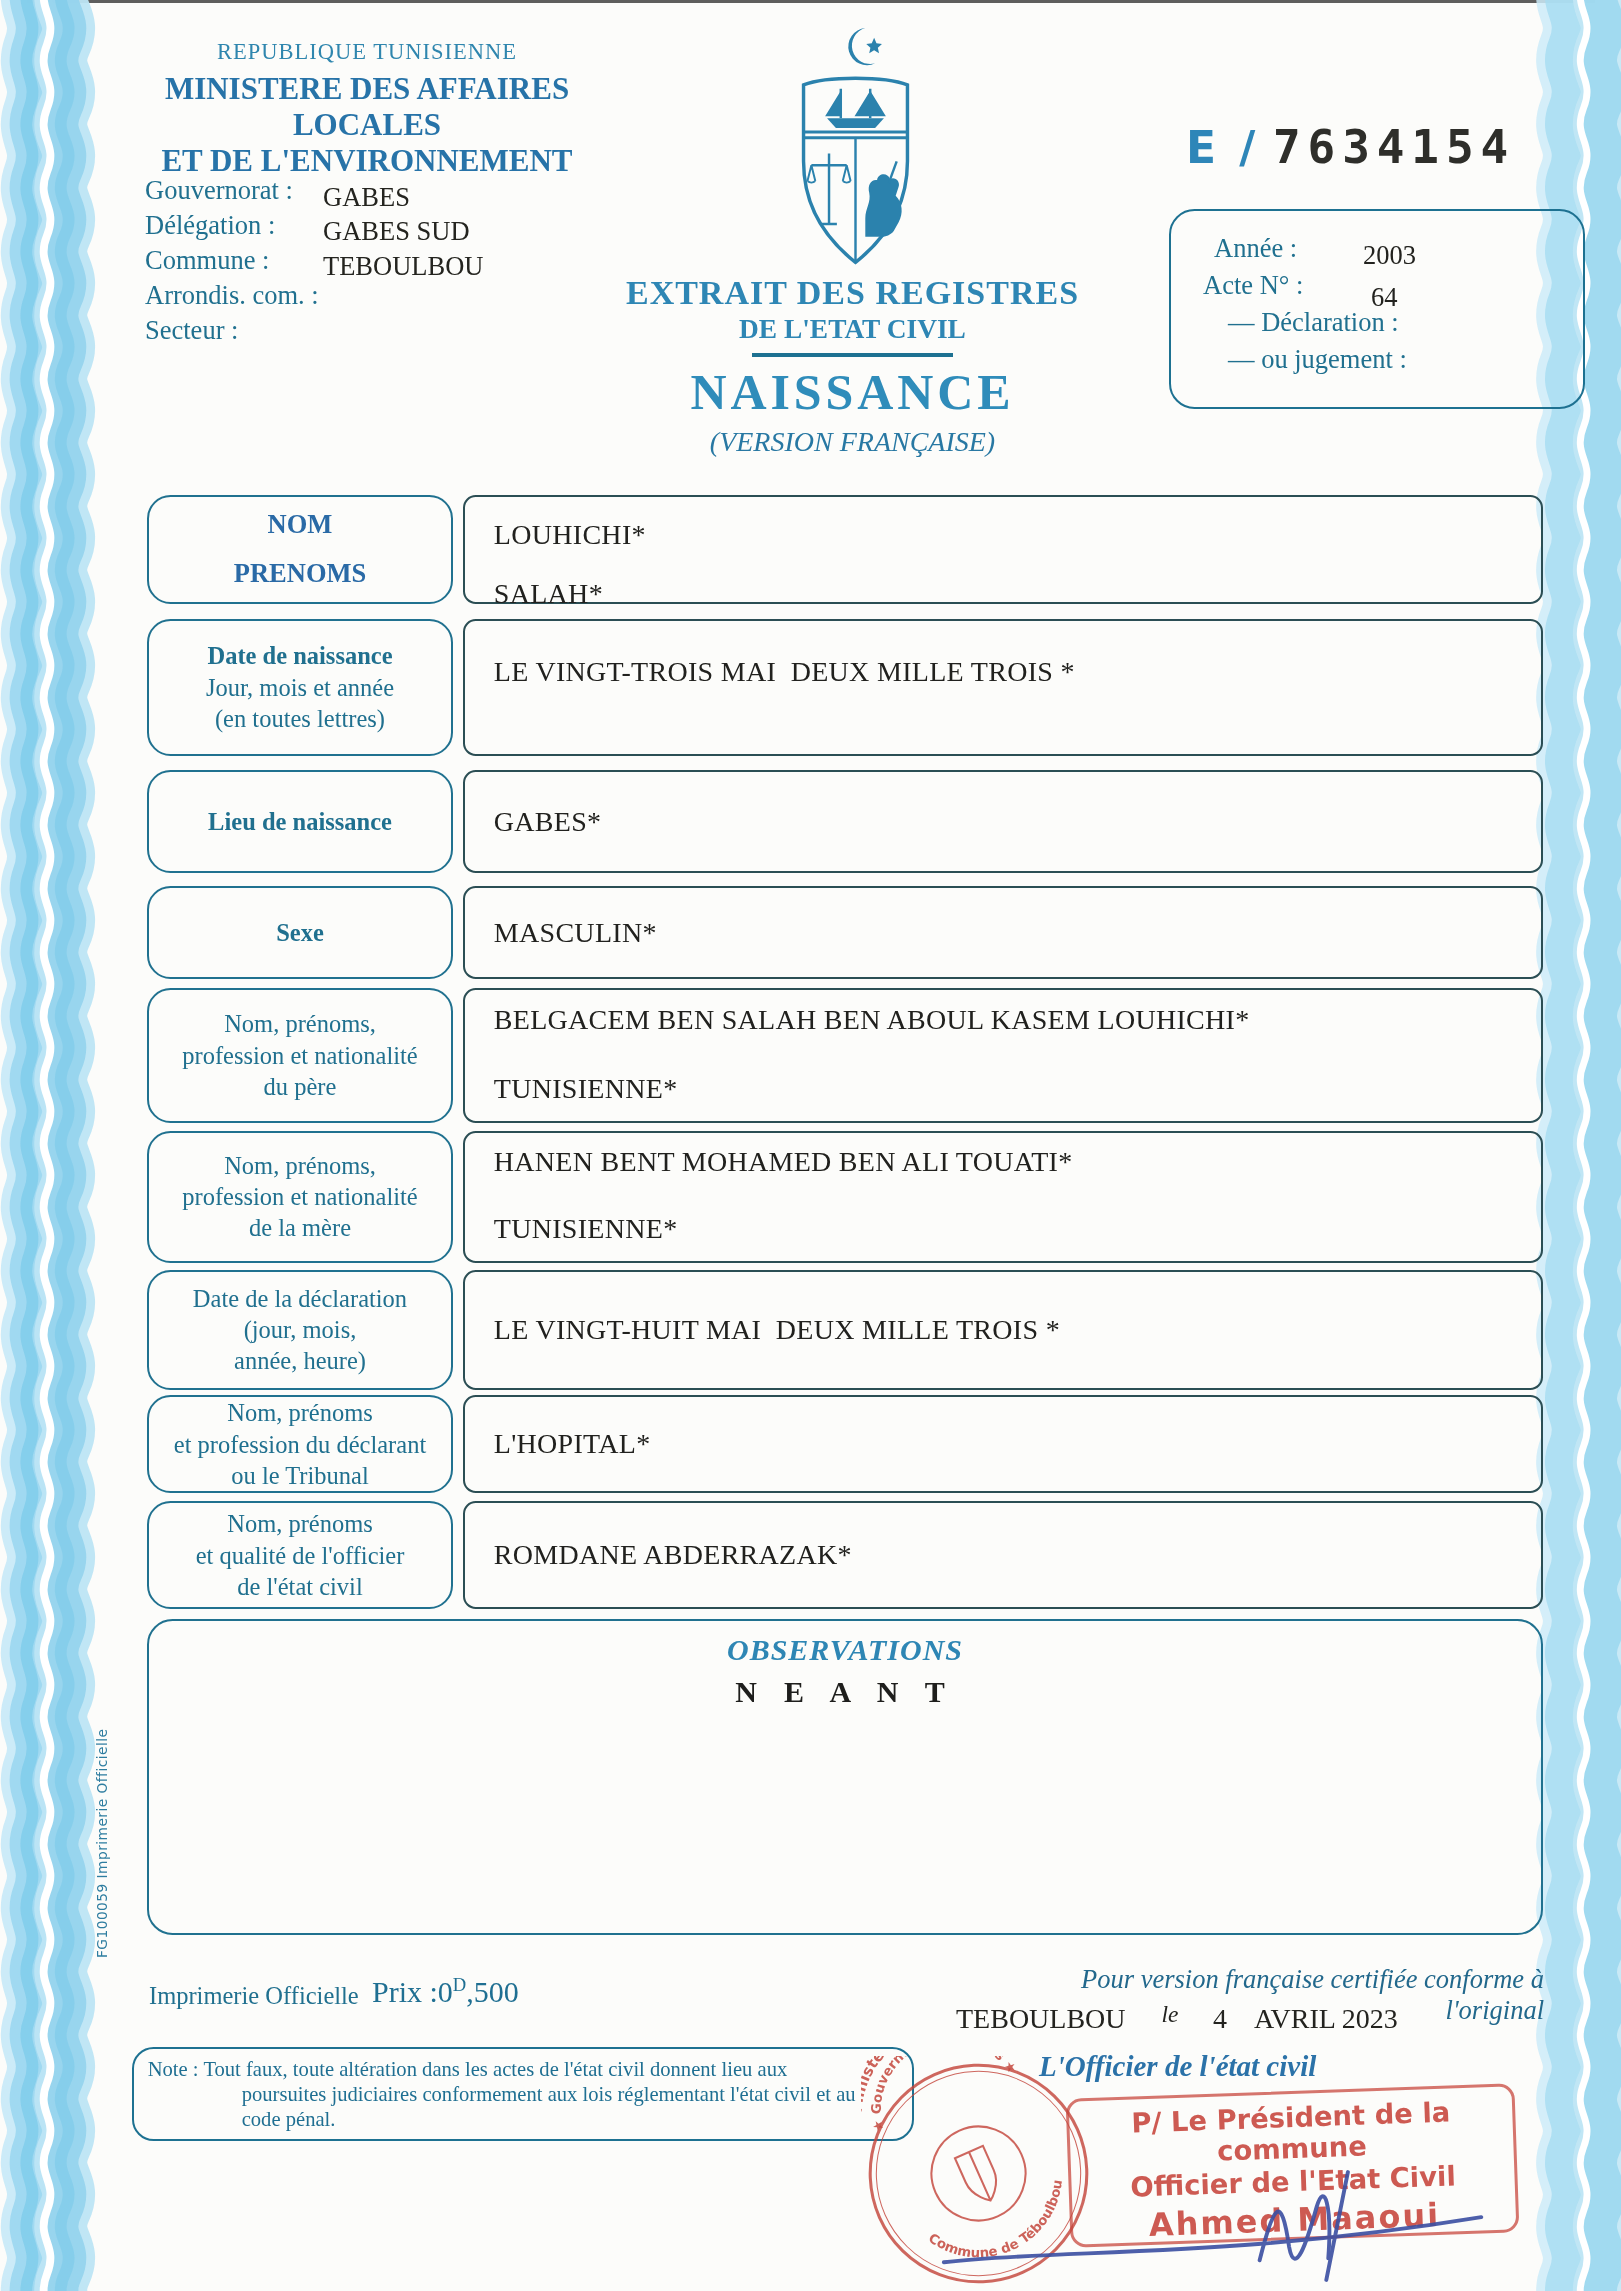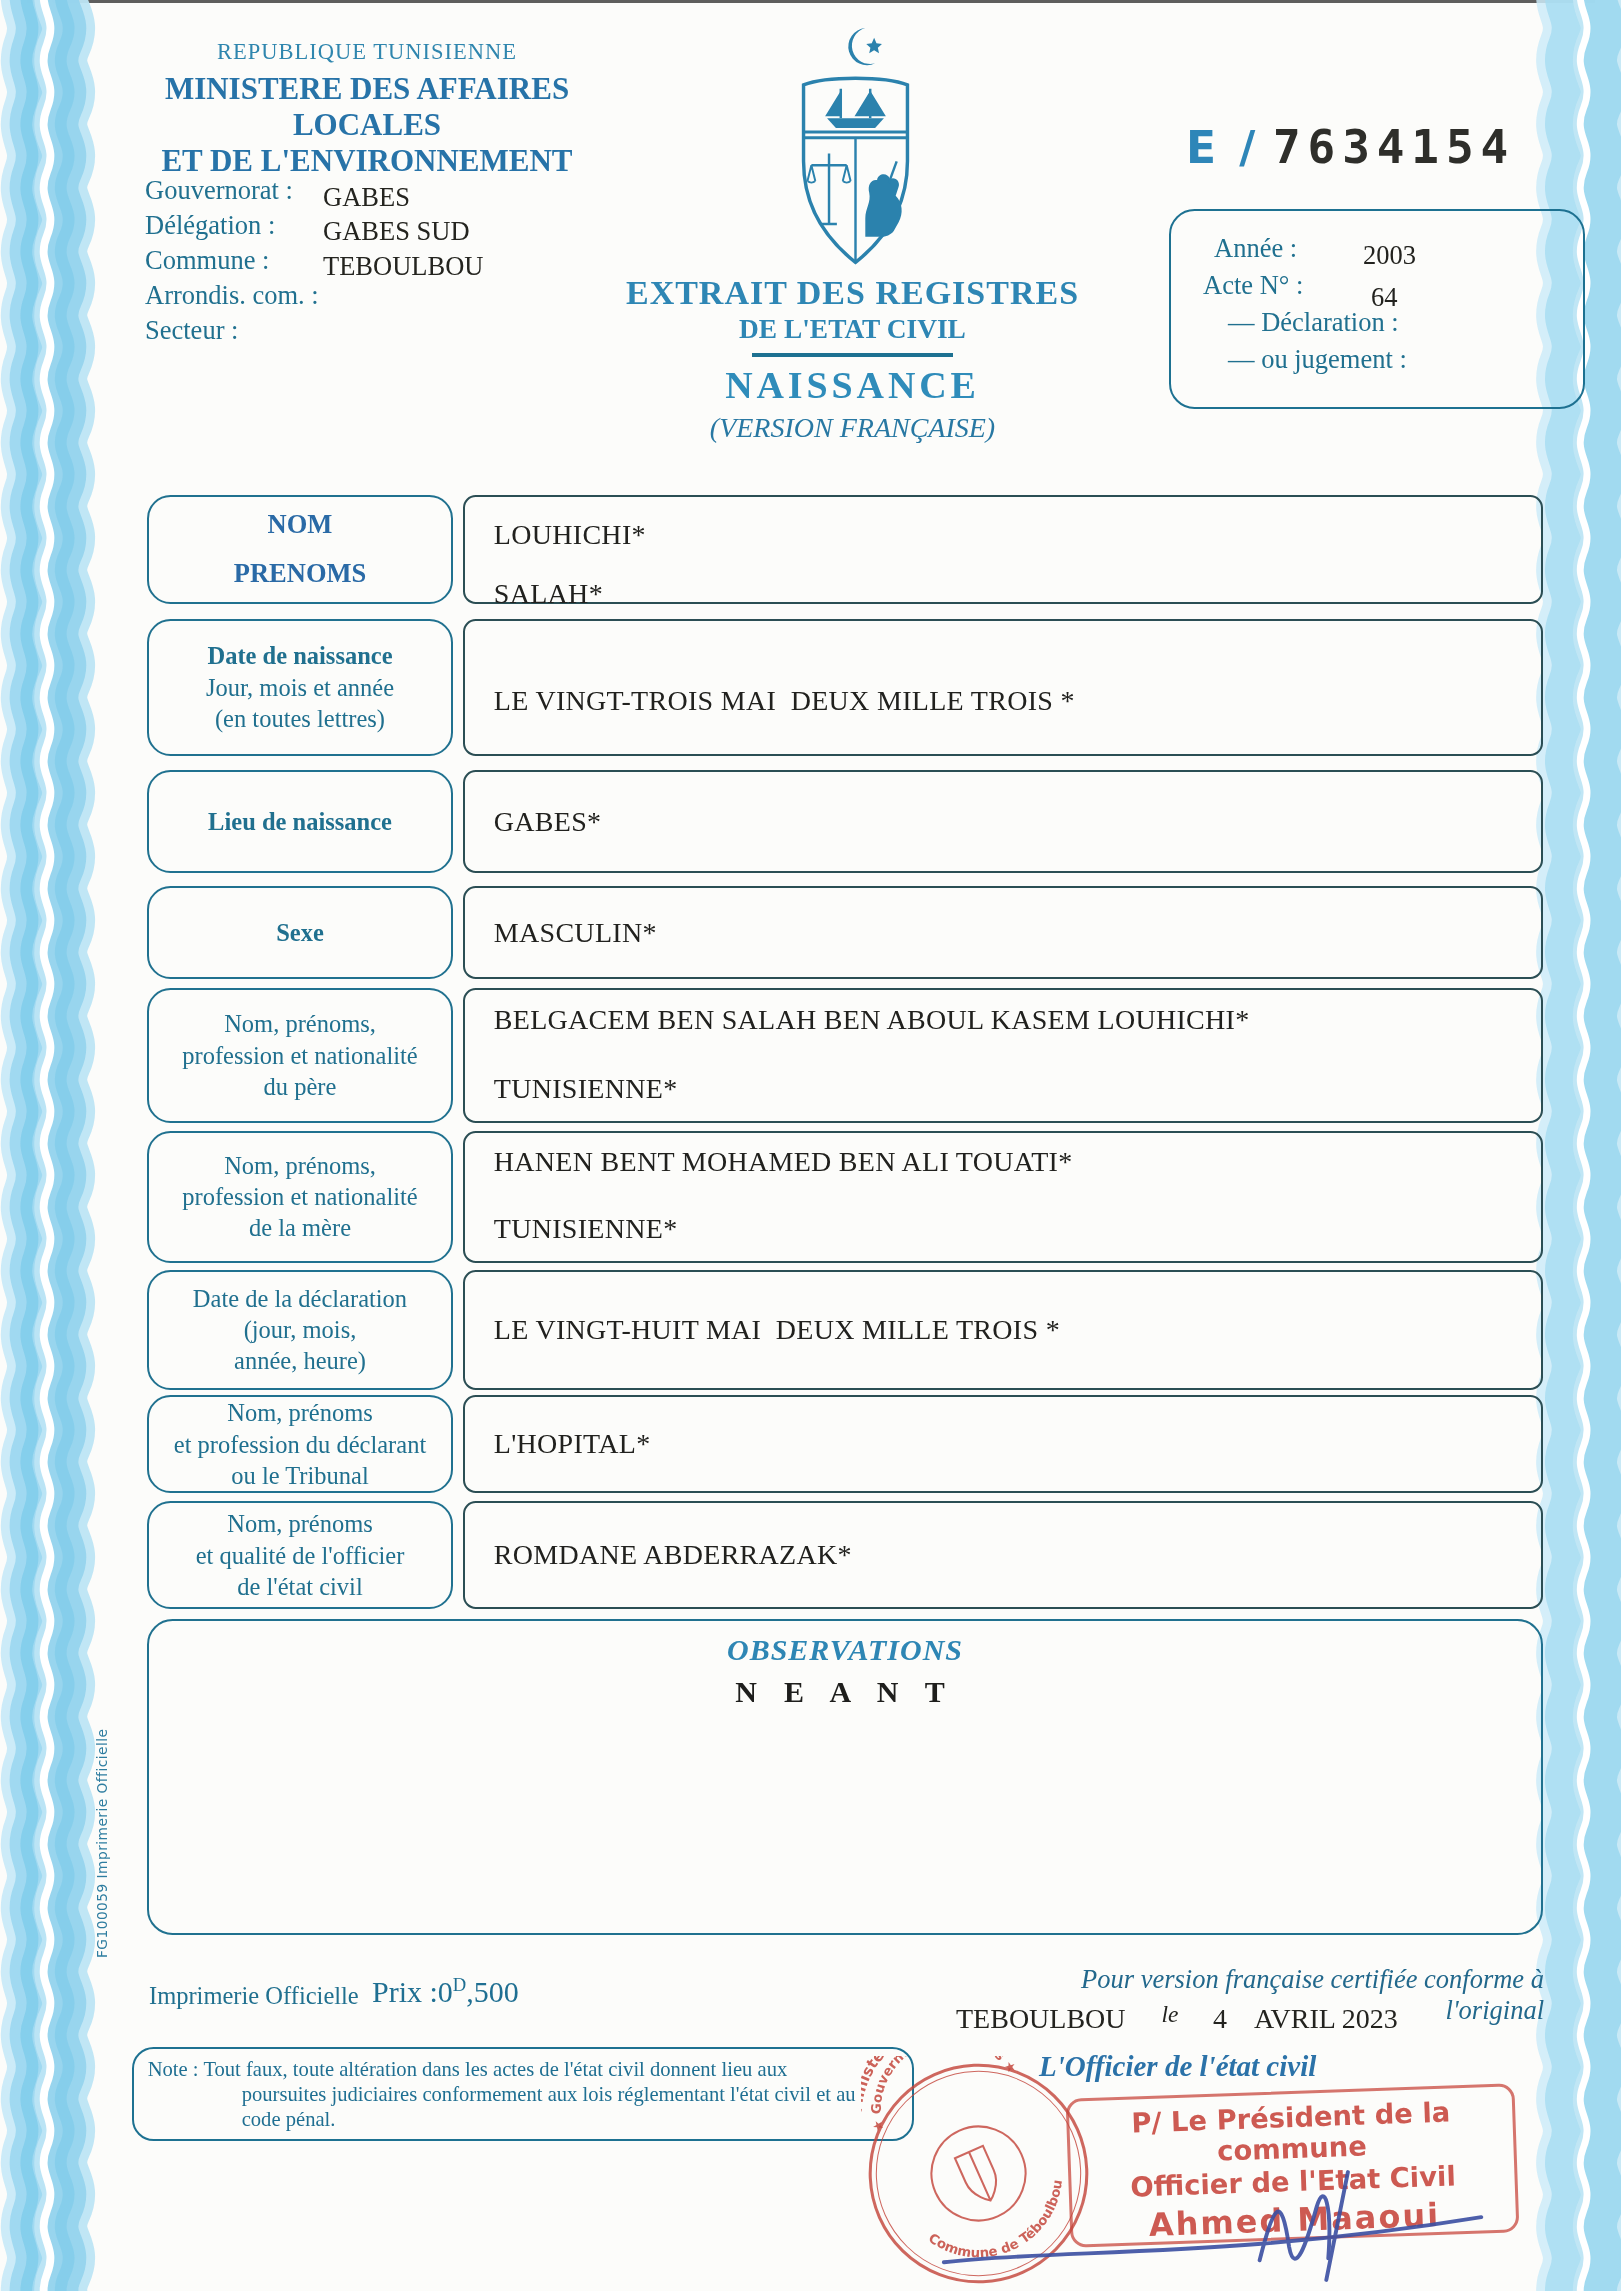--- a/index.html
+++ b/index.html
@@ -21,42 +21,42 @@
   .serial .num{font-family:"DejaVu Sans Mono",monospace;font-weight:bold;font-size:46px;color:#2e2e2a;letter-spacing:6.9px;margin-left:9.8px}
   .actbox{position:absolute;left:1169px;top:209px;width:416px;height:200px;border:2.9px solid #1d7191;border-radius:25.5px}
   .actbox span{position:absolute;font-size:26.5px;color:#20708f;white-space:nowrap}
   .actbox .v{color:#23231f}
 
   
   .title{position:absolute;left:534px;top:274px;width:637px;text-align:center;color:#2e86b4}
   .title .t1{font-size:34px;font-weight:bold;letter-spacing:1px}
   .title .t2{font-size:27.4px;font-weight:bold;margin-top:2px}
   .title .bar{width:201px;height:3.9px;background:#1d7191;margin:7.8px auto 5.9px auto}
-  .title .main{font-size:38px;font-weight:bold;letter-spacing:3.9px;color:#2f8cba}
+  .title .main{font-size:50px;font-weight:bold;letter-spacing:3.9px;color:#2f8cba}
   .title .sub{font-size:28px;font-style:italic;margin-top:5.9px;color:#2878a3}
 
   
   .form{position:absolute;left:147px;top:495px;width:1396px}
   .frow{display:flex}
   .flabel{width:306px;border:2.9px solid #20718f;border-radius:23.5px;display:flex;flex-direction:column;
           justify-content:center;align-items:center;text-align:center;color:#20708f;
           font-size:24.5px;line-height:1.28;padding:5.9px 11.8px}
   .fval{flex:1;margin-left:9.8px;border:2px solid #2b4e54;border-radius:12.7px;display:flex;flex-direction:column;
         justify-content:center;padding:7.8px 9.8px 7.8px 29px;font-size:28px;letter-spacing:0.3px;color:#21211e;white-space:pre-wrap}
   .b{font-weight:bold}
   .blue{color:#2a6aa6}
   .r0{height:109px;margin-bottom:14.7px}.r1{height:137px;margin-bottom:14.7px}
   .r2{height:103px;margin-bottom:12.7px}.r3{height:93px;margin-bottom:8.8px}
   .r4{height:135px;margin-bottom:7.8px}.r5{height:132px;margin-bottom:6.9px}
   .r6{height:120px;margin-bottom:5.9px}.r7{height:98px;margin-bottom:7.8px}
   .r8{height:108px;margin-bottom:9.8px}
   .r0 .flabel{font-size:26.5px;gap:15.7px}
   .r0 .fval{justify-content:flex-start;padding-top:21.6px;gap:27.4px}
   .vtwo{justify-content:space-between !important;padding-top:13.7px !important;padding-bottom:15.7px !important}
-  .vtop{justify-content:center;padding-top:35px !important}
+  .vtop{justify-content:flex-start;padding-top:35px !important}
   .obs{border:2.9px solid #20718f;border-radius:25.5px;height:316px;text-align:center;padding-top:11.8px}
   .obs .ot{font-size:30px;font-weight:bold;font-style:italic;color:#2e86b4;letter-spacing:1px}
   .obs .ov{font-size:30px;font-weight:bold;letter-spacing:9.8px;color:#1e1e1c;margin-top:7.8px}
 
   
   .vprint{position:absolute;left:94px;top:1958px;width:255px;font-family:"DejaVu Sans",sans-serif;
           font-size:13.7px;color:#2e7da0;transform:rotate(-90deg);transform-origin:left top;letter-spacing:0.5px}
   .imprim{position:absolute;left:149px;top:1982px;font-size:24.5px;color:#20708f}
   .prix{position:absolute;left:372px;top:1974px;font-size:30px;color:#1f6f92}
   .prix sup{font-size:18.6px}

